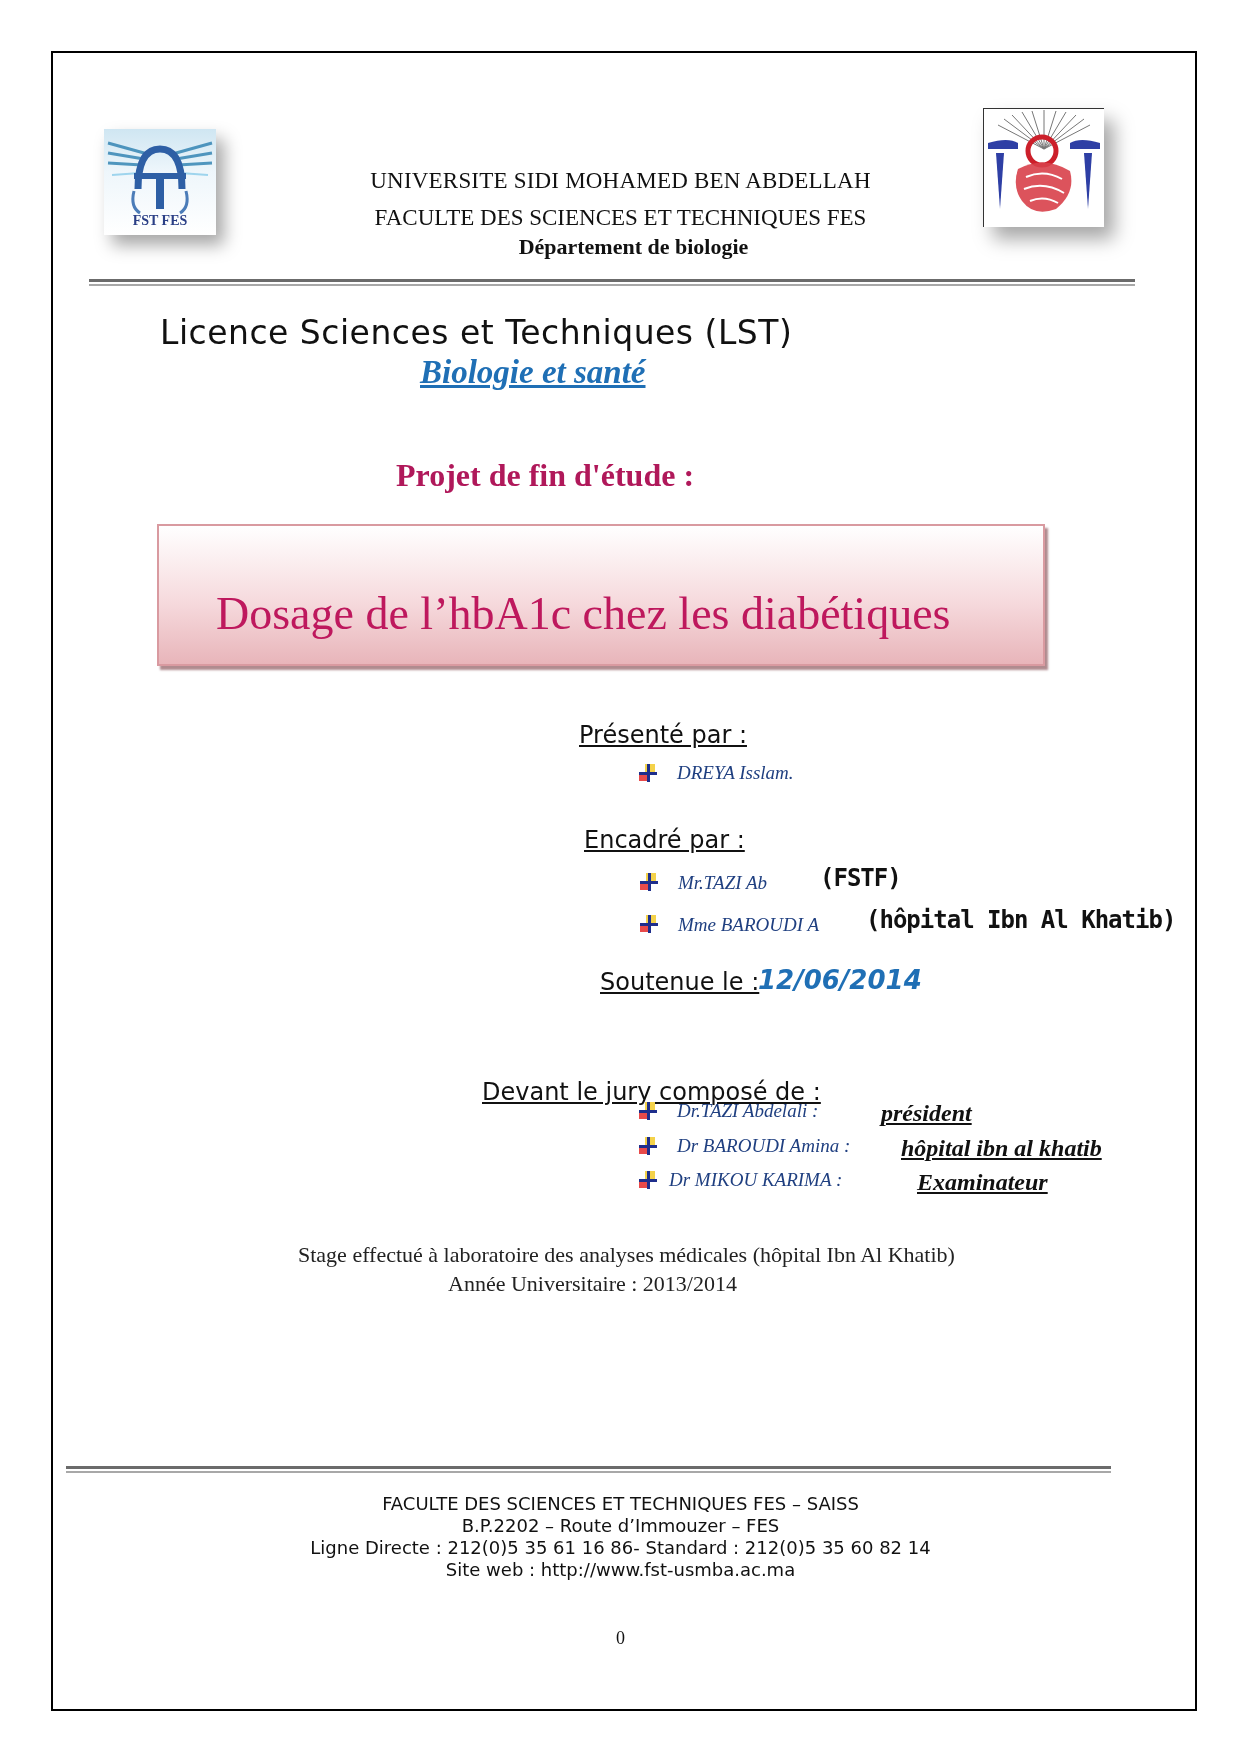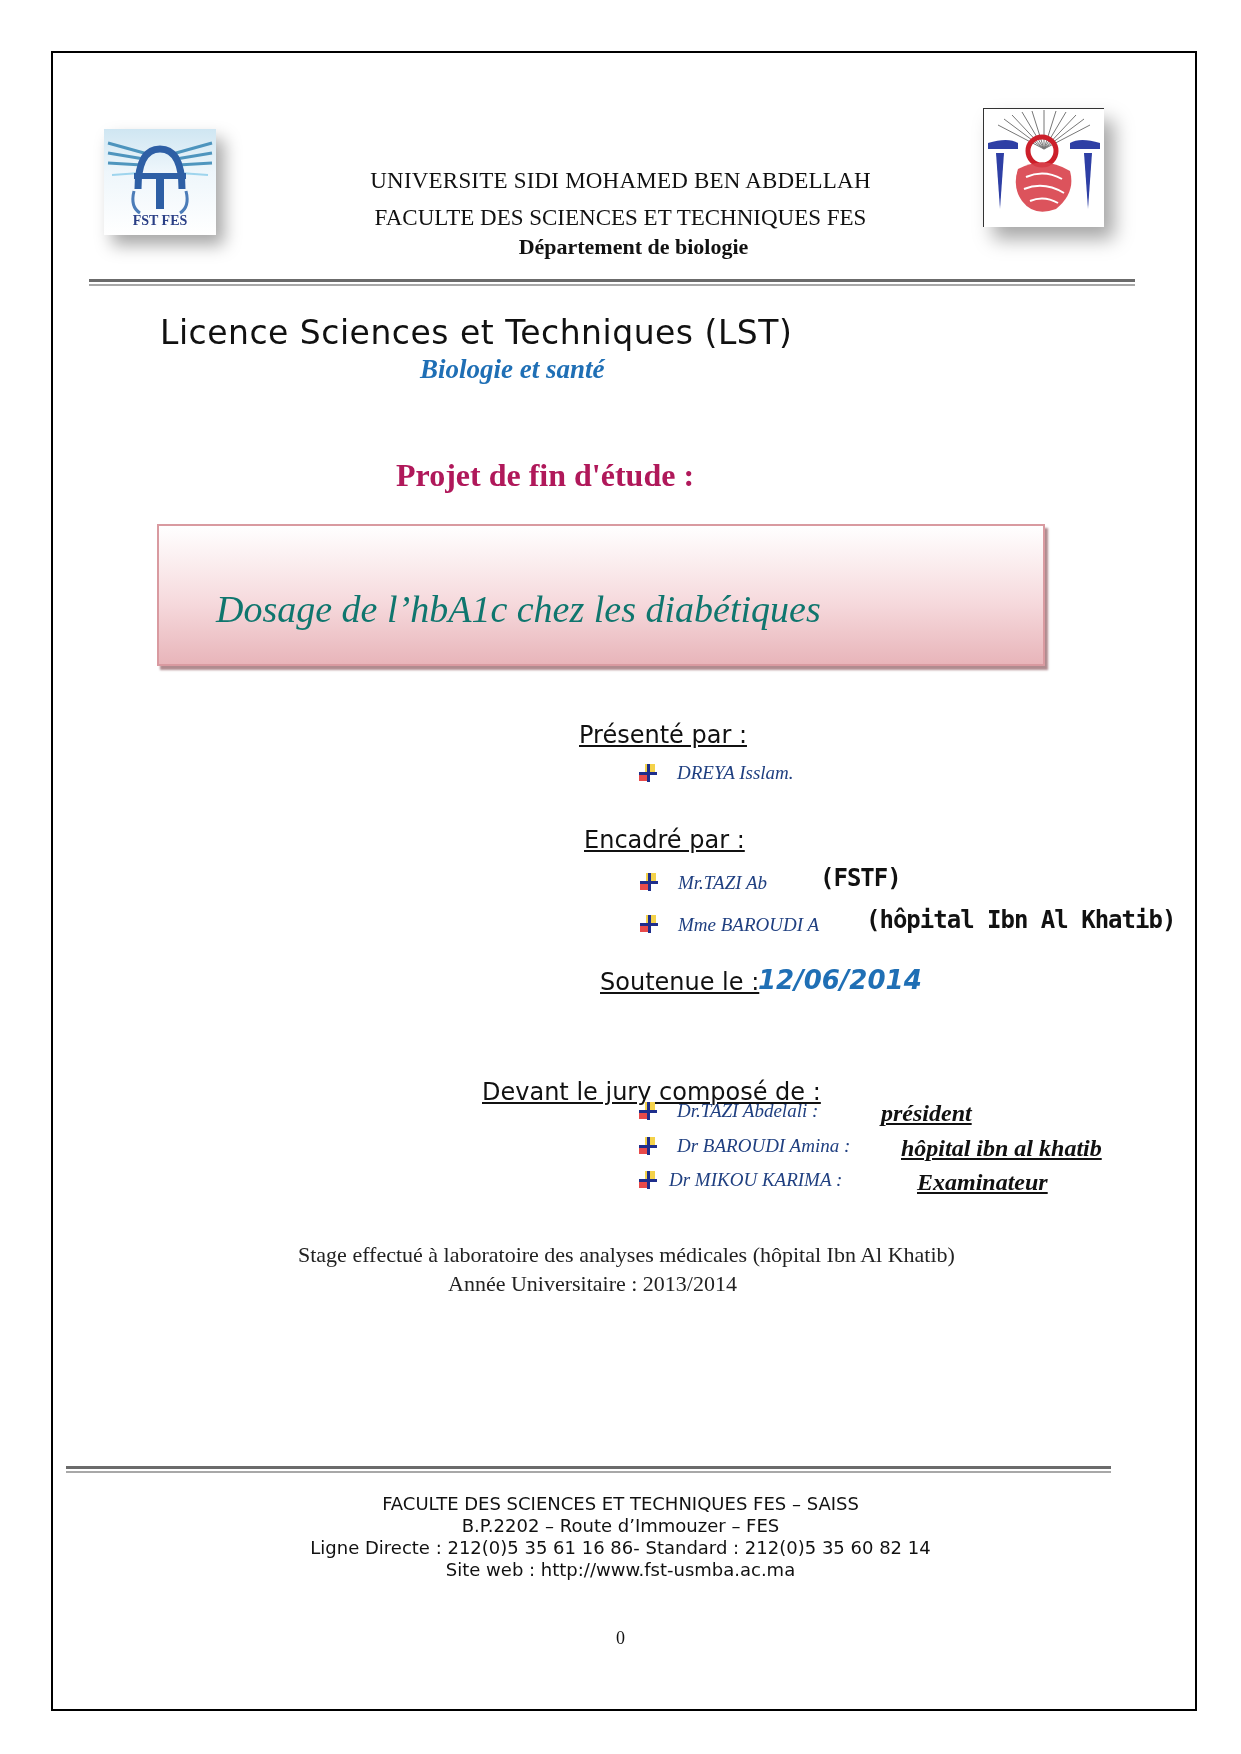--- a/index.html
+++ b/index.html
@@ -28,32 +28,32 @@
 
     
     .hdr-line { left: 0; width: 1241px; text-align: center; color: #111; }
     .hdr-univ { top: 168px; font-size: 23px; letter-spacing: 0.2px; }
     .hdr-fac  { top: 205px; font-size: 23px; }
     .hdr-dept { top: 234px; font-size: 22px; font-weight: bold; padding-left: 13px; }
     .rule-top1 { left: 89px; top: 279px; width: 1046px; height: 3px; background: #6b6b6b; }
     .rule-top2 { left: 89px; top: 284px; width: 1046px; height: 2px; background: #a8a8a8; }
 
     .lst { left: 160px; top: 313px; font-size: 33px; color: #111; letter-spacing: 0.5px; }
-    .bio { left: 420px; top: 354px; font-size: 27px; font-weight: bold; font-style: italic;
-           color: #1f6fb5; }
+    .bio { left: 420px; top: 354px; font-size: 33px; font-weight: bold; font-style: italic;
+           color: #1f6fb5; text-decoration: underline; }
 
     .pfe { left: 363px; top: 457px; font-size: 32px; font-weight: bold; color: #b0185a; margin-left: 33px; }
 
     .title-box {
       left: 157px; top: 524px; width: 888px; height: 142px;
       border: 2px solid #d99aa0; box-sizing: border-box;
       background: linear-gradient(180deg, #ffffff 0%, #f6dadd 55%, #e8b5ba 100%);
       box-shadow: 3px 4px 2px rgba(150,100,105,0.75);
     }
-    .title-text { left: 216px; top: 587px; font-size: 38px; color: #0f766e; font-style: italic; }
+    .title-text { left: 216px; top: 587px; font-size: 46px; color: #be185d; }
 
     
     .lbl { font-size: 24px; color: #111; text-decoration: underline; }
     .presente-lbl { left: 579px; top: 721px; }
     .encadre-lbl { left: 584px; top: 826px; }
     .soutenue-lbl { left: 600px; top: 968px; }
     .devant-lbl { left: 482px; top: 1030px; margin-top: 48px; }
 
     .bullet { width: 18px; height: 18px; position: absolute; }
     .bullet .q1 { position: absolute; left: 6px; top: 0; width: 10px; height: 9px; background: #f4d24a; }

